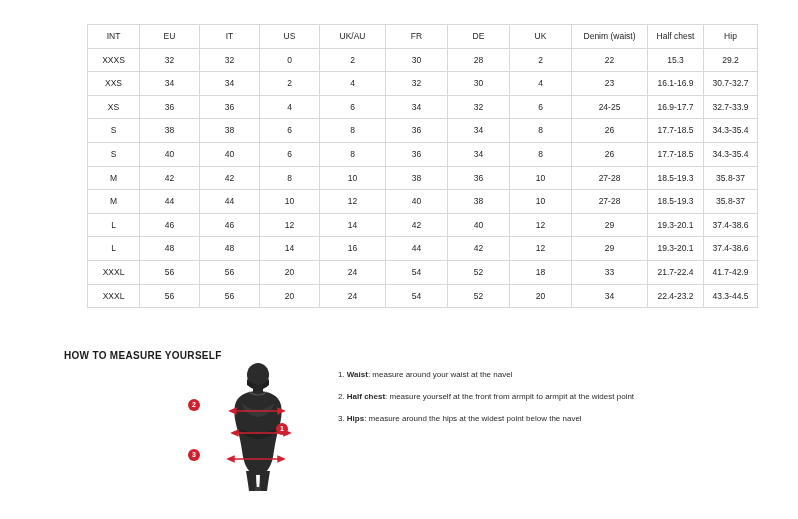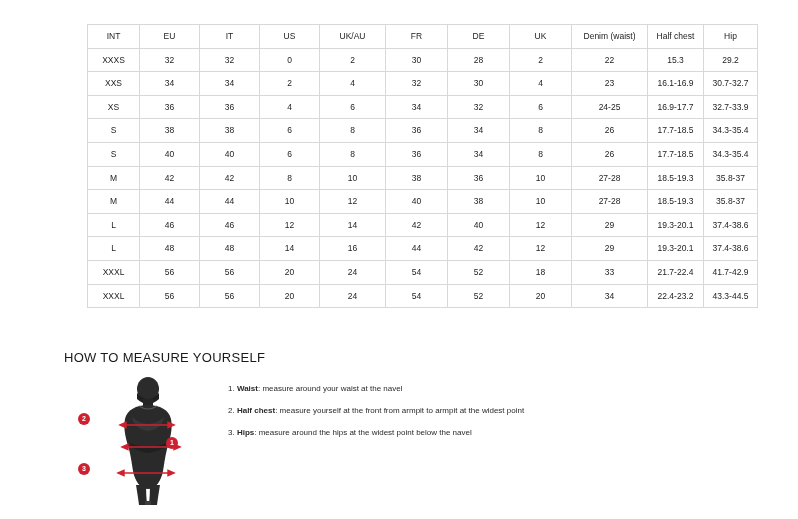--- a/index.html
+++ b/index.html
@@ -63,30 +63,31 @@
   col.c10 { width: 54px; }
 
   
   .measure-section {
     position: absolute;
     left: 64px;
     top: 350px;
     width: 680px;
   }
   .measure-title {
-    font-size: 13px;
-    font-weight: normal;
+    font-size: 10px;
+    font-weight: bold;
     letter-spacing: 0.3px;
     color: #1a1a1a;
-    margin-bottom: 10px;
+    margin-bottom: 0;
   }
   .measure-body {
     position: relative;
     display: flex;
     align-items: flex-start;
+    justify-content: center;
   }
   .figure-area {
     position: relative;
     width: 120px;
     height: 140px;
     flex: 0 0 120px;
     margin-left: 18px;
   }
   .notes {
     margin-left: 26px;

